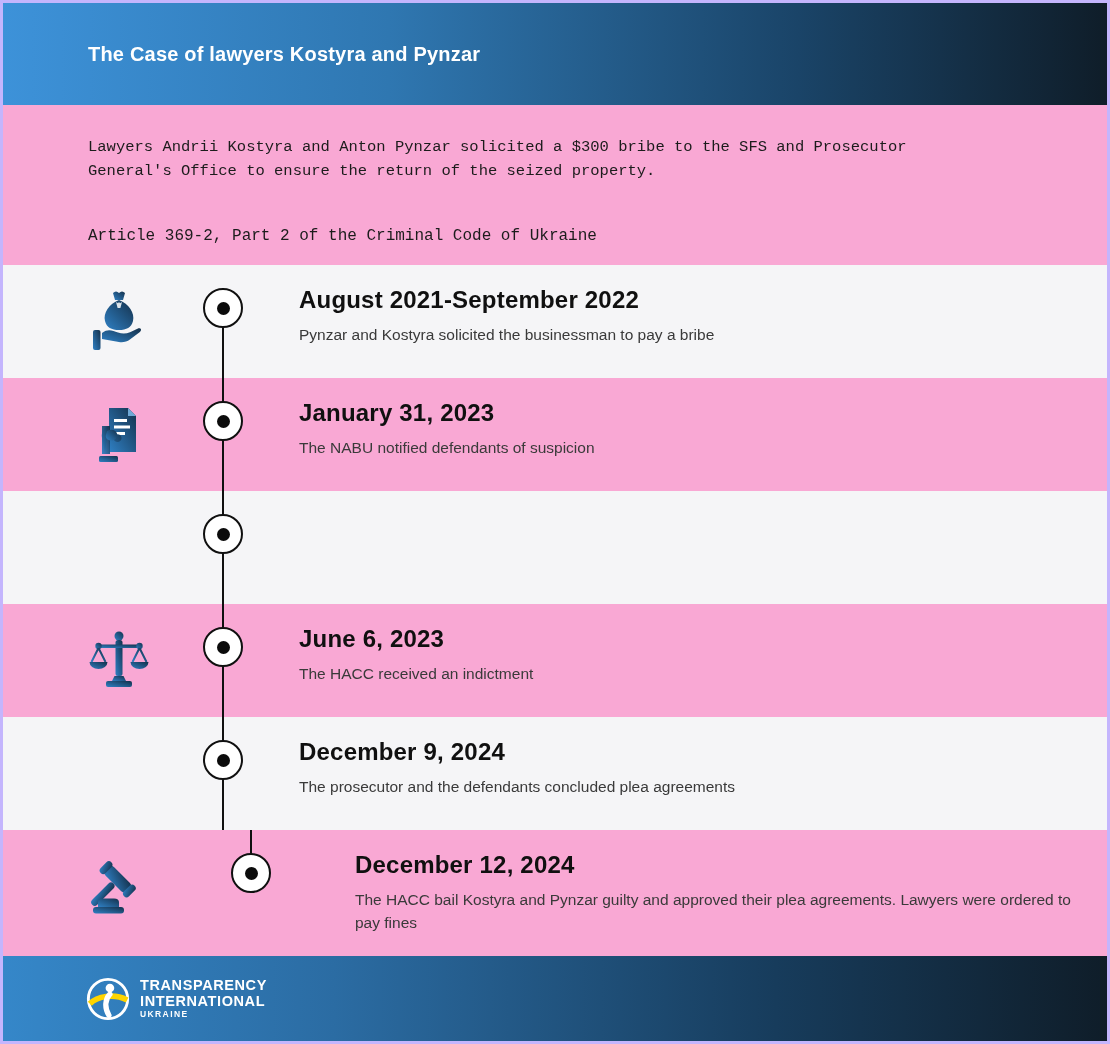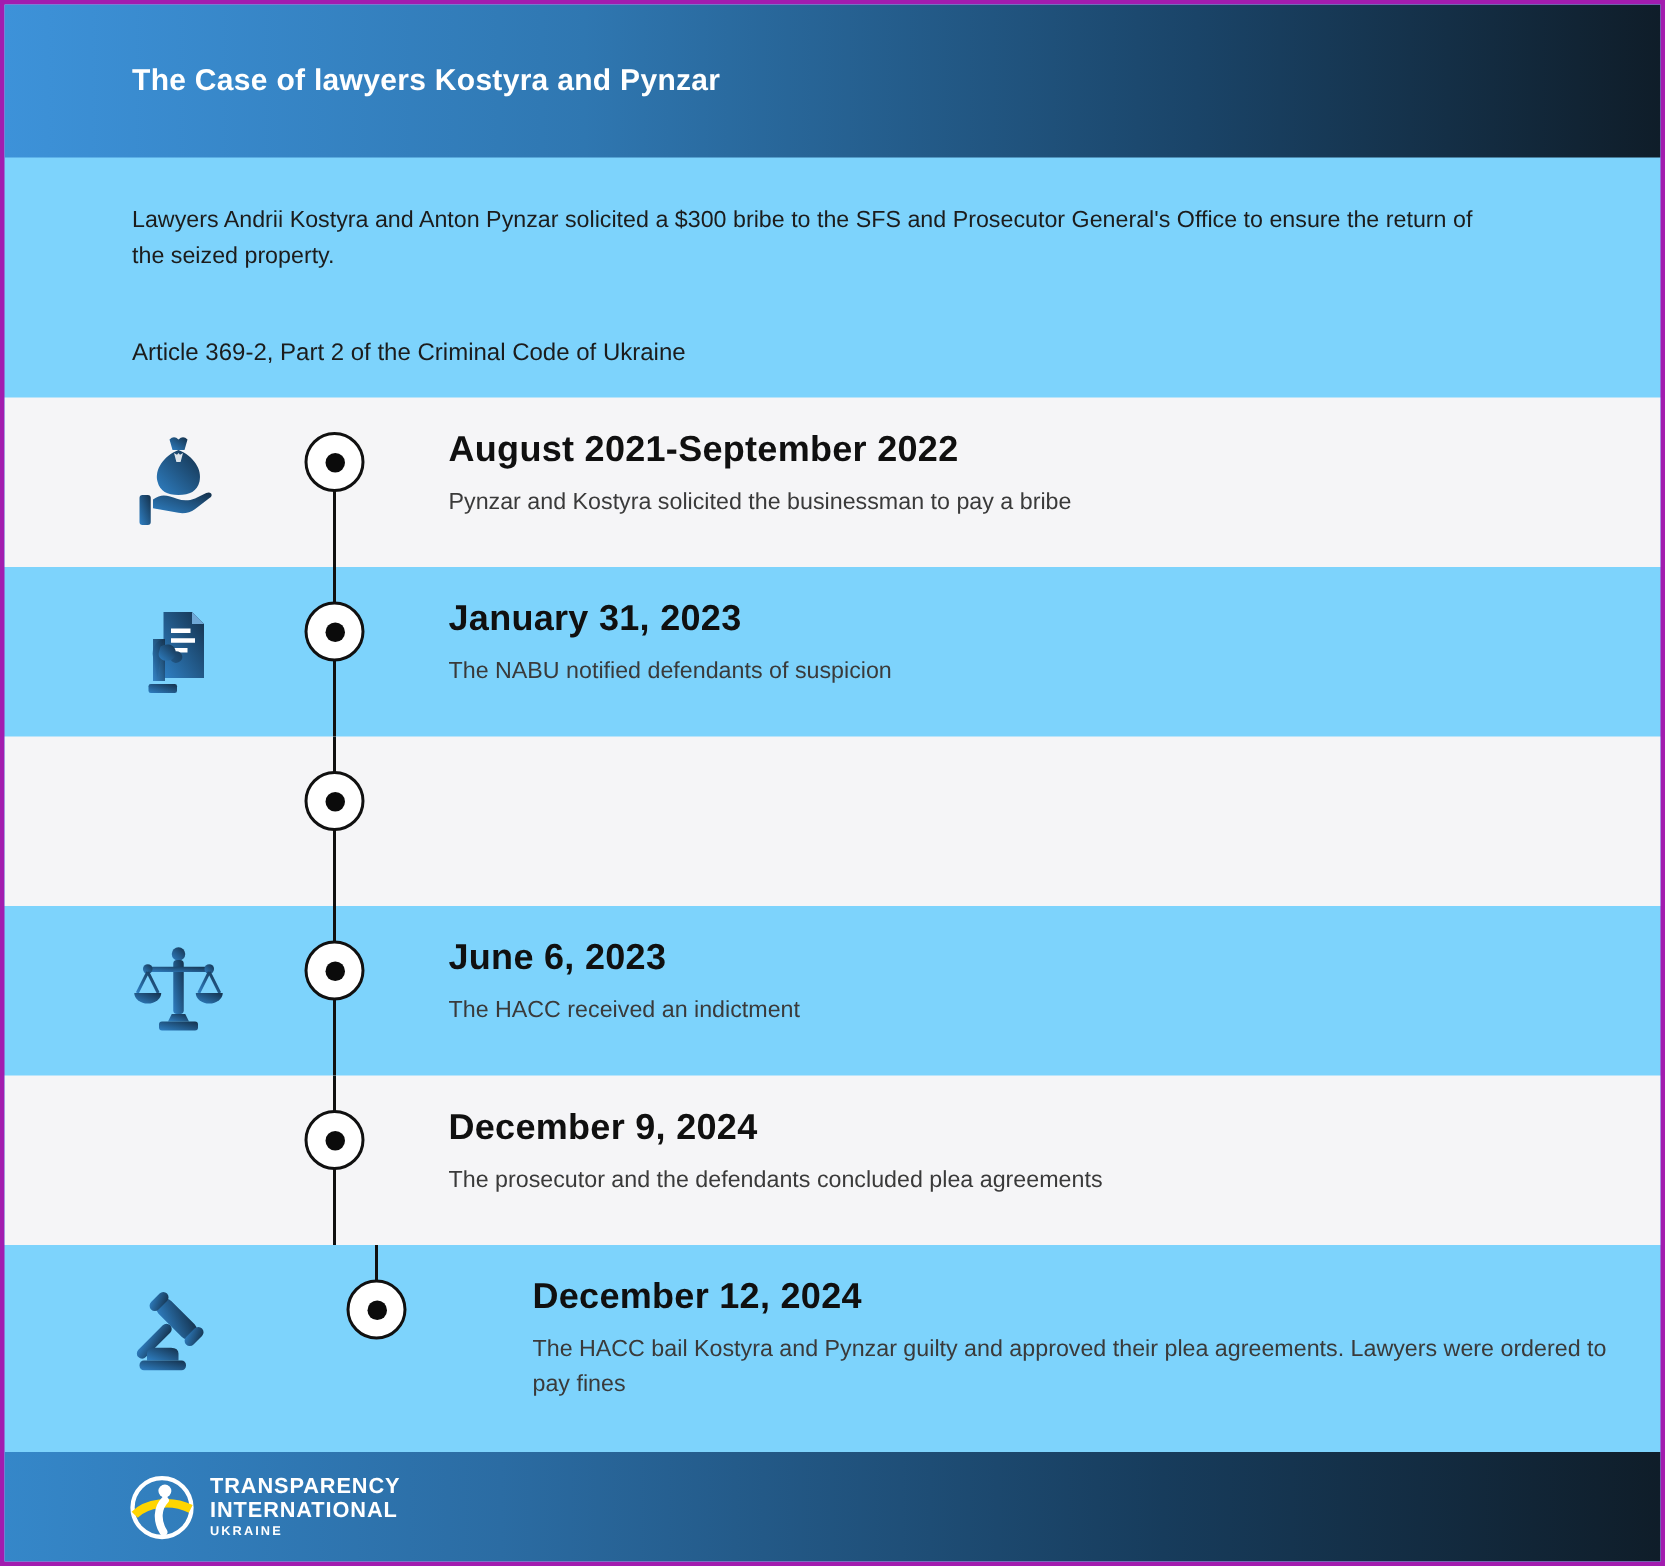--- a/index.html
+++ b/index.html
@@ -1,36 +1,36 @@
 <!DOCTYPE html>
 <html><head>
 <meta charset="utf-8">
 <style>
   * { margin:0; padding:0; box-sizing:border-box; }
   html,body { background:#000; }
   body { font-family:"Liberation Sans", sans-serif; }
   .page {
     width:1110px; height:1044px;
-    background:#7dd3fc;
-    border:3px solid #a21caf;
+    background:#f9a8d4;
+    border:3px solid #c4b5fd;
     position:relative;
     overflow:hidden;
   }
   
   .header {
     height:102px;
     background:linear-gradient(90deg,#3d92d9 0%, #2f77b1 35%, #1a4468 72%, #0f1d29 100%);
     display:flex; align-items:center;
     padding-left:85px;
   }
   .header h1 {
     color:#ffffff; font-size:20px; font-weight:800; letter-spacing:.2px;
   }
   
-  .intro { padding:30px 75px 0 85px; height:160px; }
+  .intro { padding:30px 75px 0 85px; height:160px;font-family:Liberation Mono, monospace; }
   .intro .summary {
     font-size:15.5px; line-height:24px; color:#1c1c1c; max-width:905px;
   }
   .intro .article {
     margin-top:44px; font-size:16px; color:#1c1c1c;
   }
   
   .timeline { }
   .row { display:flex; min-height:113px; position:relative; }
   .row.alt { background:#f5f5f7; }
@@ -61,21 +61,21 @@
   }
   .content { margin-left:56px; padding-top:21px; max-width:718px; }
   .content .date {
     font-size:24px; font-weight:800; color:#101010; letter-spacing:.2px;
   }
   .content .desc {
     margin-top:9px; font-size:15.5px; line-height:23px; color:#3a3a3a;
   }
   
   .footer {
-    position:absolute; left:0; right:0; bottom:0; height:73px;
+    position:absolute; left:0; right:0; bottom:0; height:85px;
     background:linear-gradient(90deg,#3587c9 0%, #2b6ca3 30%, #173c5c 70%, #0f1d29 100%);
     display:flex; align-items:center; padding-left:82px;
   }
   .logo { display:flex; align-items:center; }
   .logo-mark { width:46px; height:46px; flex:0 0 46px; }
   .logo-text { margin-left:9px; color:#ffffff; }
   .logo-text .l1, .logo-text .l2 {
     font-size:14.5px; font-weight:700; letter-spacing:.6px; line-height:16px;
   }
   .logo-text .l3 {

